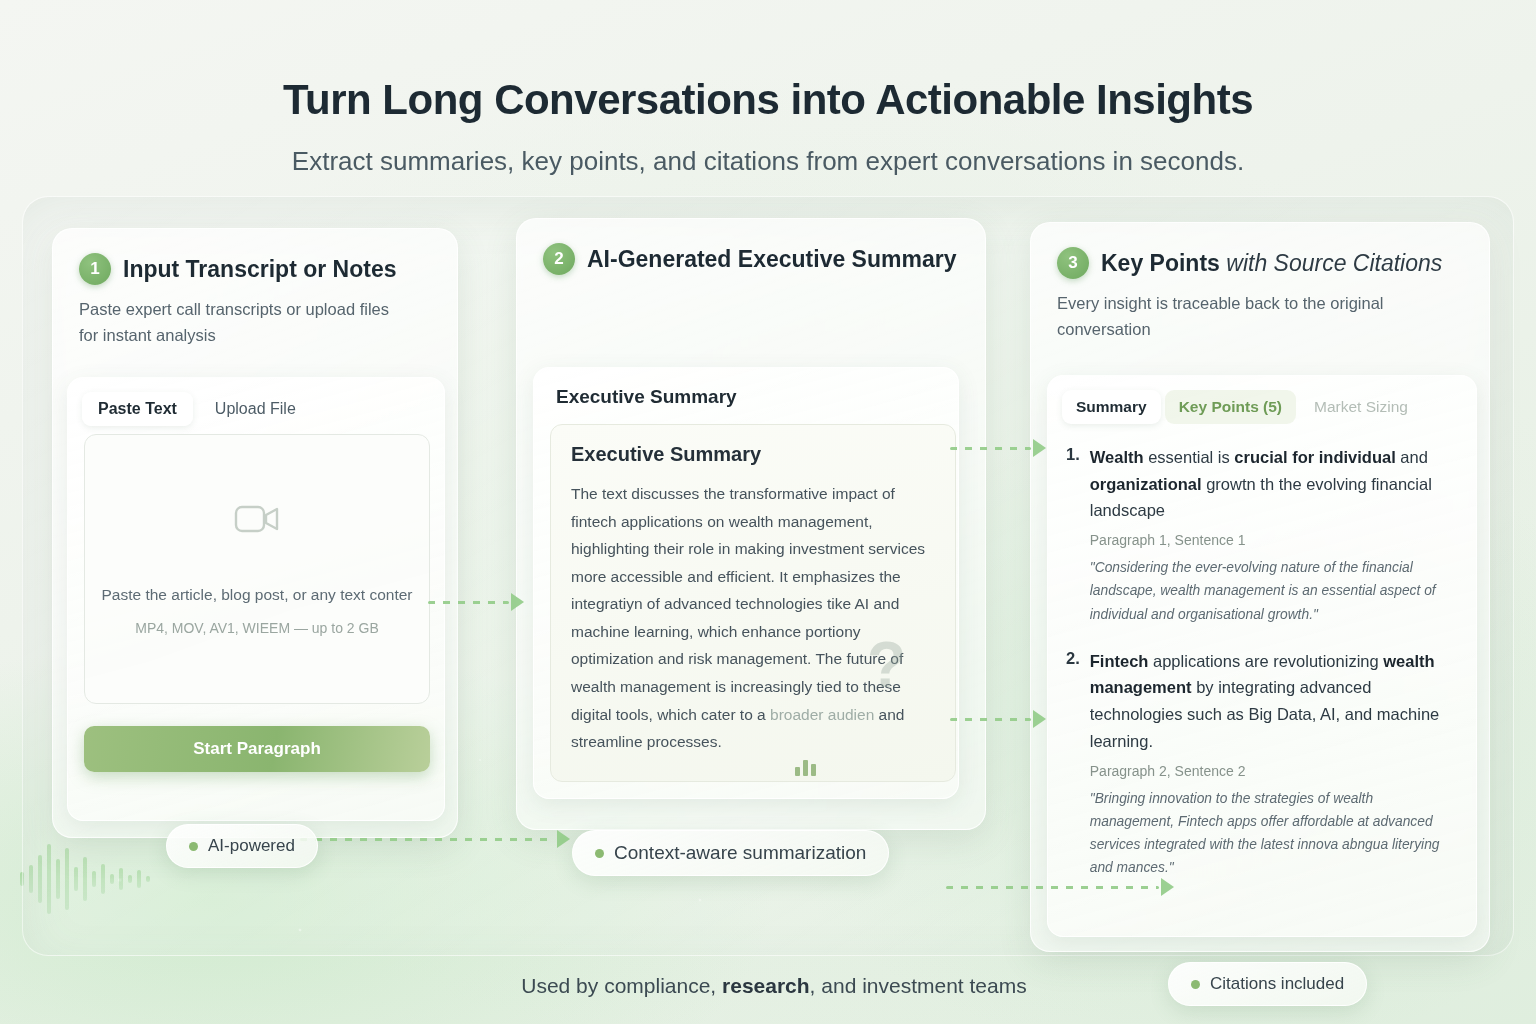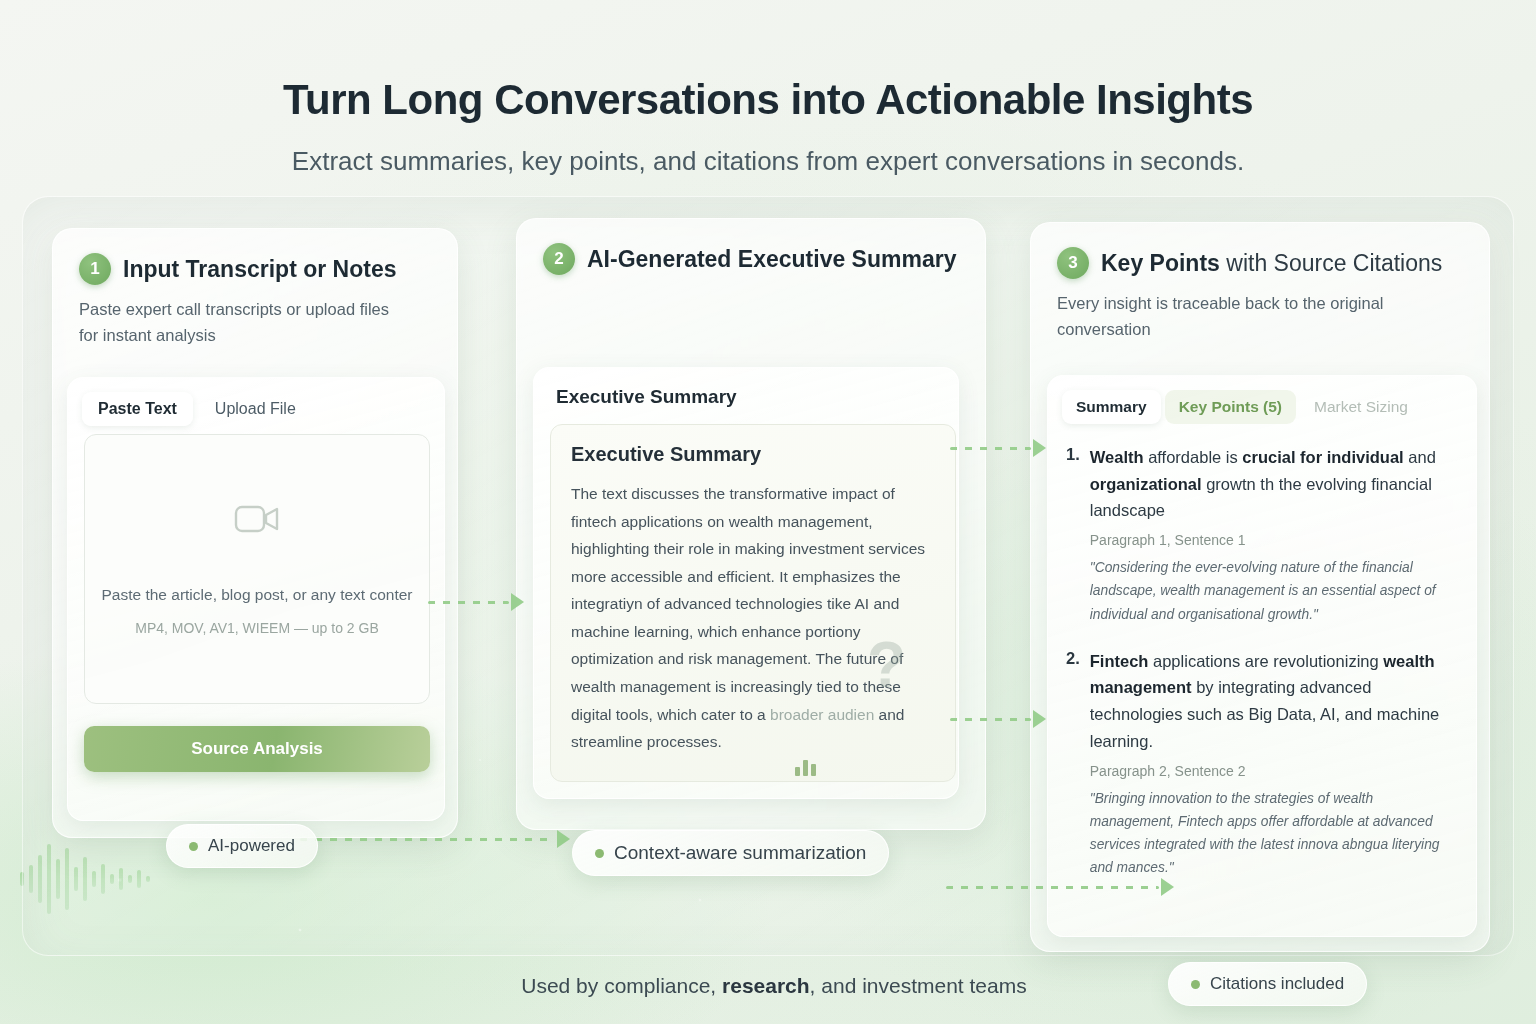--- a/index.html
+++ b/index.html
@@ -68,21 +68,21 @@
   .panel-head { padding: 24px 26px 0 26px; }
   .step-row { display: flex; align-items: center; gap: 12px; }
   .step-badge {
     width: 32px; height: 32px; border-radius: 50%;
     background: radial-gradient(circle at 35% 30%, #8fc27e, #6fa95f);
     color: #fff; font-size: 17px; font-weight: bold;
     display: flex; align-items: center; justify-content: center;
     box-shadow: 0 2px 6px rgba(90,150,90,.35);
   }
   .step-title { font-size: 23px; color: #1d2a33; font-weight: bold; }
-  .step-title .thin { font-weight: 400; color: #2e3b44; }
+  .step-title .thin { font-weight: 400; color: #2e3b44; font-style: italic; }
   .step-desc {
     margin-top: 12px; font-size: 16.5px; line-height: 1.55; color: #56646d; max-width: 330px;
   }
   #panel-2 .step-desc, #panel-3 .step-desc { max-width: 400px; }
 
   .inner-card {
     position: absolute; border-radius: 16px;
     background: linear-gradient(165deg, rgba(255,255,255,.88), rgba(250,252,248,.72));
     border: 1px solid rgba(255,255,255,.9);
     box-shadow: 0 6px 22px rgba(70,110,80,.10);
@@ -237,21 +237,21 @@
       <span class="cam-icon">
         <svg width="46" height="34" viewBox="0 0 46 34" fill="none" stroke="currentColor" stroke-width="2.4">
           <rect x="2" y="5" width="28" height="24" rx="6"></rect>
           <path d="M32 13 L43 7 L43 27 L32 21 Z" stroke-linejoin="round"></path>
         </svg>
       </span>
       <div class="dz-main">Paste the article, blog post, or any text conter</div>
       <div class="dz-sub">MP4, MOV, AV1, WIEEM — up to 2 GB</div>
     </div>
 
-    <button class="cta">Source Analysis</button>
+    <button class="cta">Start Paragraph</button>
   </div>
 </section>
 
 <section class="panel" id="panel-2">
   <div class="panel-head">
     <div class="step-row">
       <span class="step-badge">2</span>
       <span class="step-title">AI-Generated Executive Summary</span>
     </div>
   </div>
@@ -285,21 +285,21 @@
       <div class="tab3 active">Summary</div>
       <div class="tab3 accent">Key Points (5)</div>
       <div class="tab3 muted">Market Sizing</div>
     </div>
 
     <div class="kp-list">
 
       <div class="kp">
         <div class="kp-num">1.</div>
         <div class="kp-body">
-          <div class="kp-text"><b>Wealth</b><span> affordable is </span><b>crucial for individual</b><span> and </span><b>organizational</b><span> growtn th the evolving financial landscape</span></div>
+          <div class="kp-text"><b>Wealth</b><span> essential is </span><b>crucial for individual</b><span> and </span><b>organizational</b><span> growtn th the evolving financial landscape</span></div>
           <div class="kp-src">Paragraph 1, Sentence 1</div>
           <div class="kp-quote">"Considering the ever-evolving nature of the financial landscape, wealth management is an essential aspect of individual and organisational growth."</div>
         </div>
       </div>
 
       <div class="kp">
         <div class="kp-num">2.</div>
         <div class="kp-body">
           <div class="kp-text"><b>Fintech</b><span> applications are revolutionizing </span><b>wealth management</b><span> by integrating advanced technologies such as Big Data, AI, and machine learning.</span></div>
           <div class="kp-src">Paragraph 2, Sentence 2</div>

